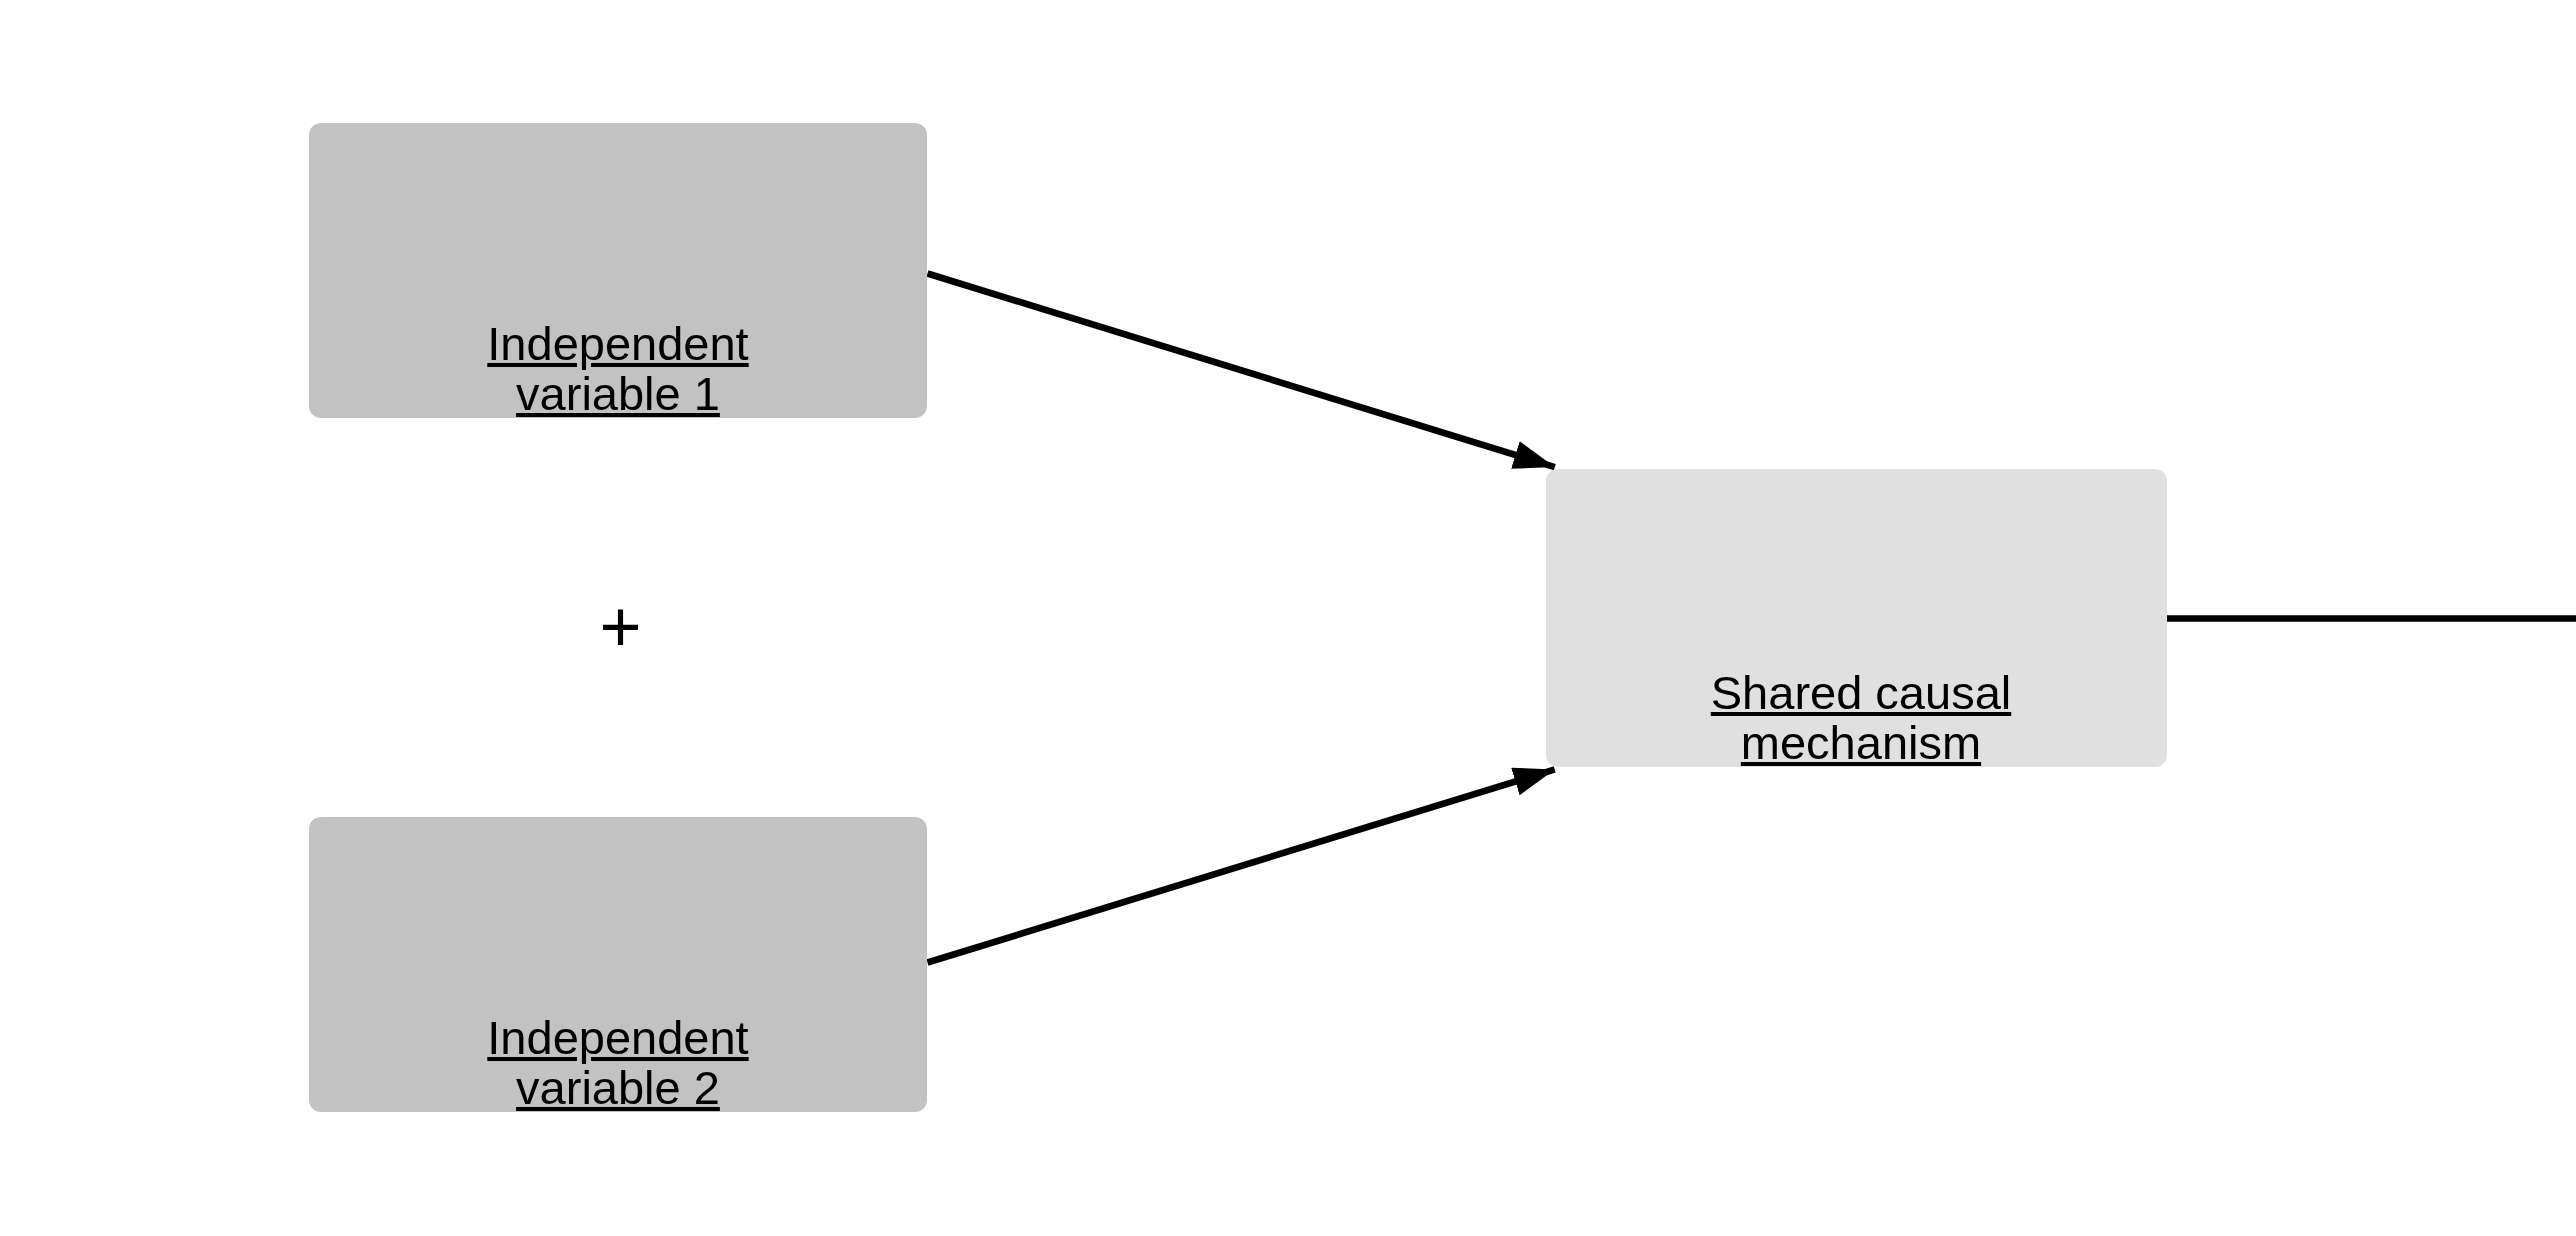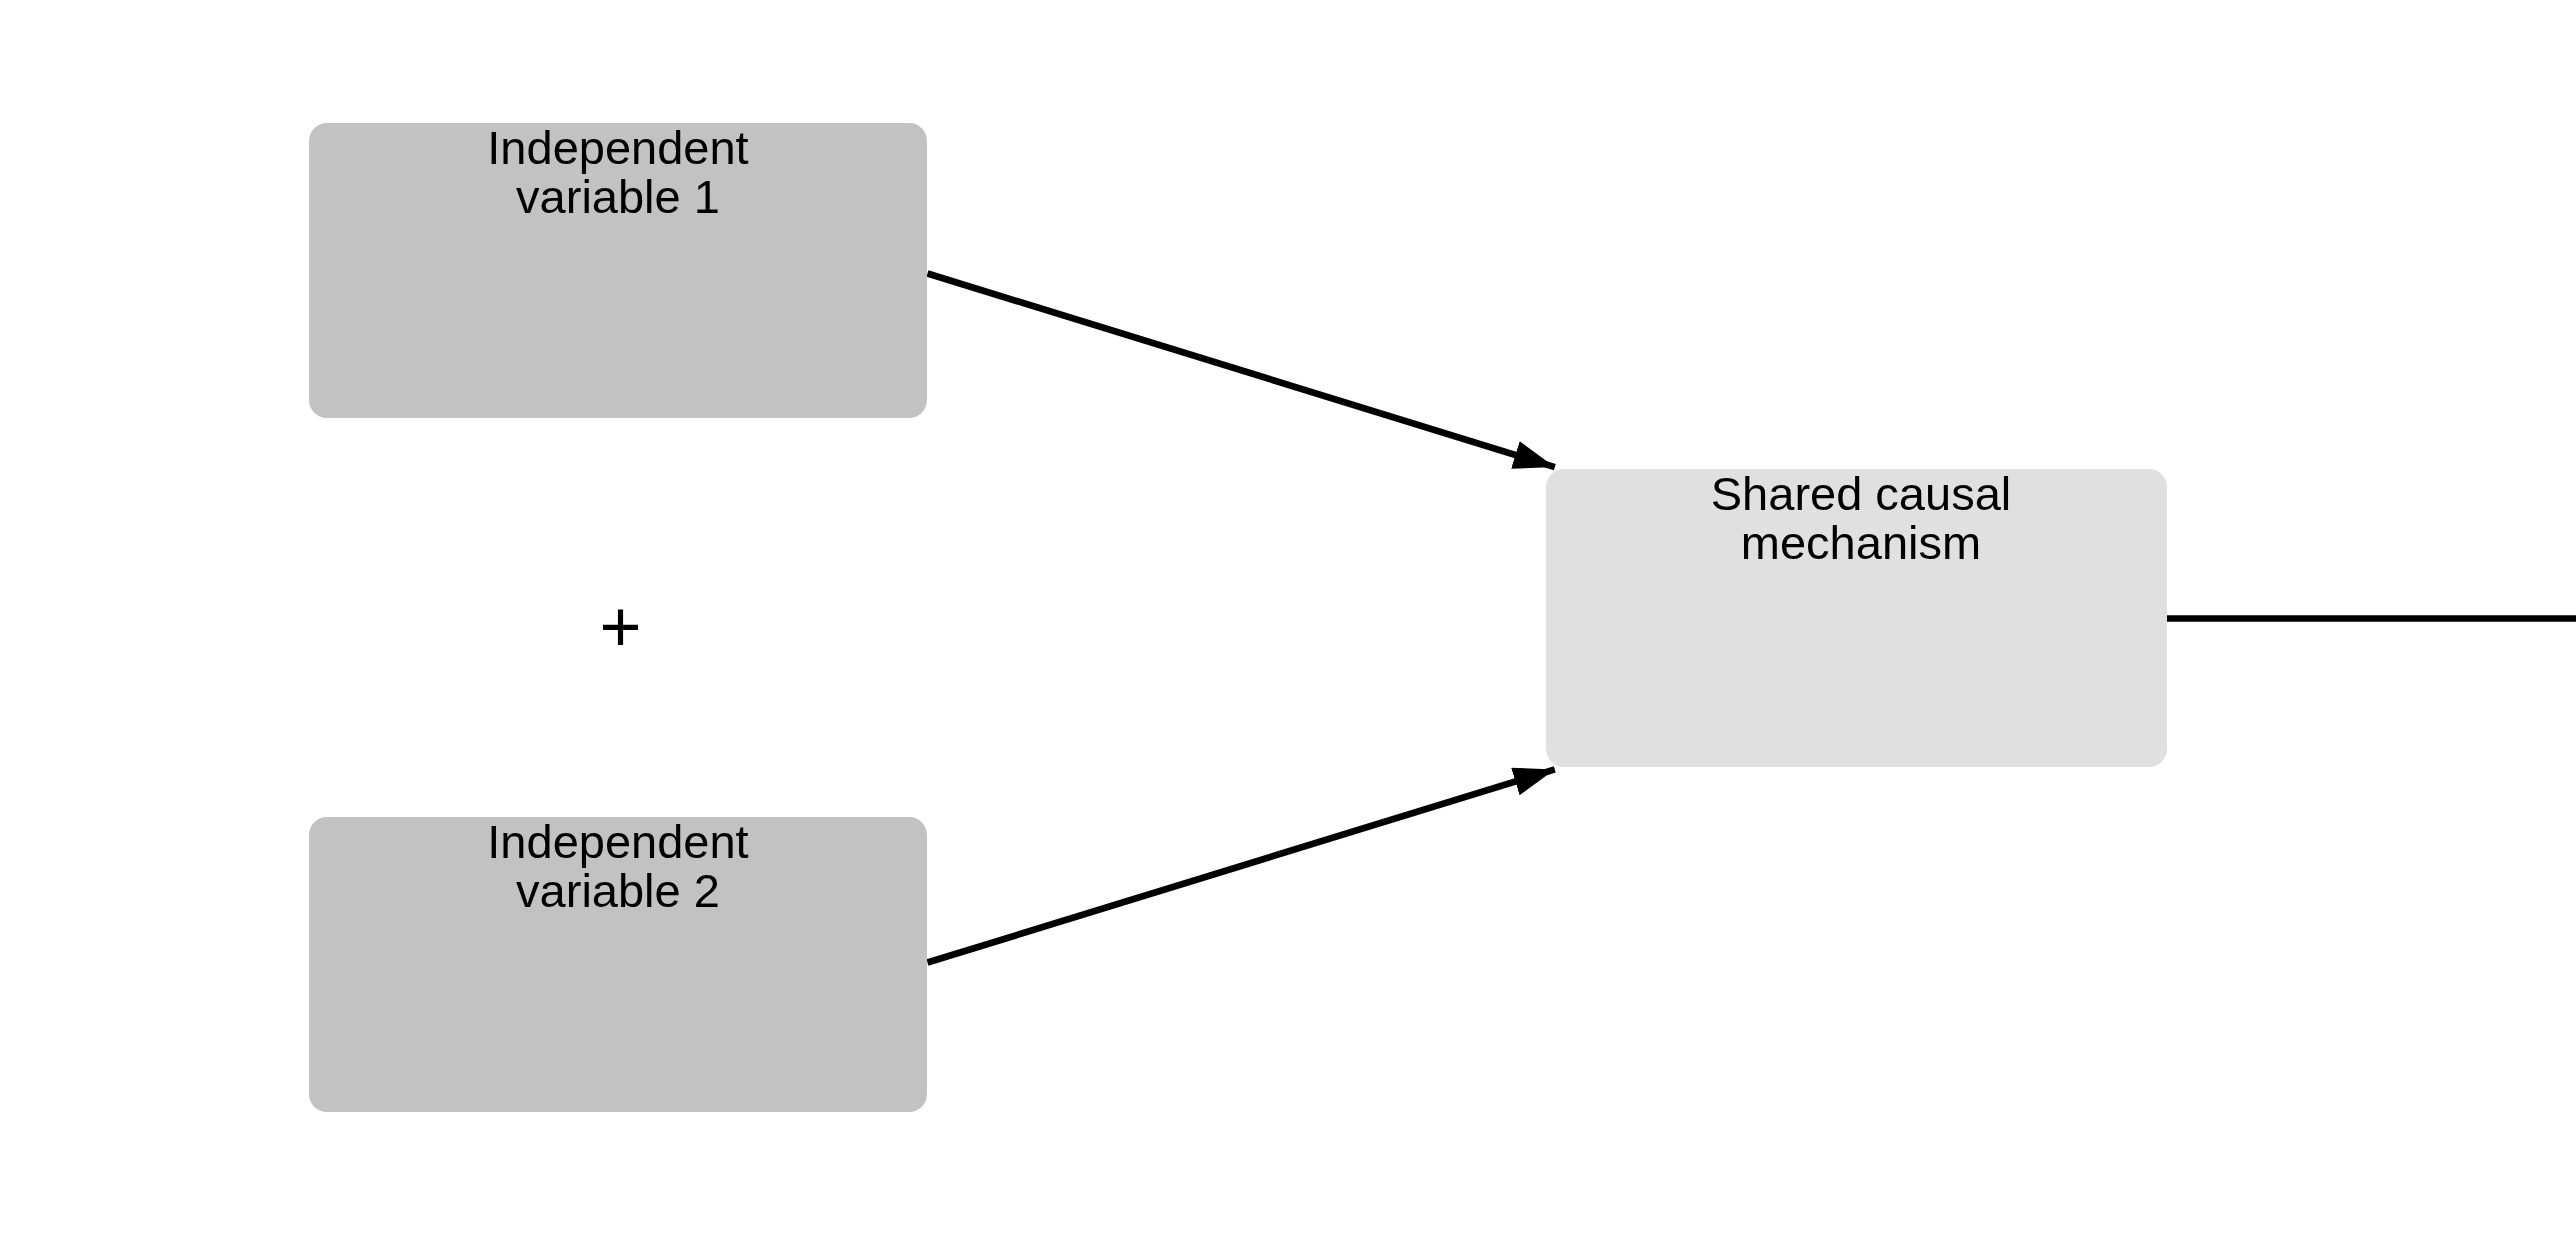--- a/index.html
+++ b/index.html
@@ -18,25 +18,26 @@
   .edges-layer {
     position: absolute;
     left: 0;
     top: 0;
     width: 3709px;
     height: 1236px;
     display: block;
   }
   .node {
     position: absolute;
-    border-radius: 18px;
+    border-radius: 12px;
     display: flex;
-    align-items: flex-start;
+    align-items: flex-end;
     justify-content: center;
     text-align: center;
+    text-decoration: underline;
   }
   .node .label {
     font-size: 47px;
     line-height: 1.05;
     color: #000000;
     white-space: pre-line;
     letter-spacing: 0;
   }
   #node-iv1 { left: 309px;  top: 123px;  width: 618px; height: 295px; }
   #node-iv2 { left: 309px;  top: 817px; width: 618px; height: 295px; }

